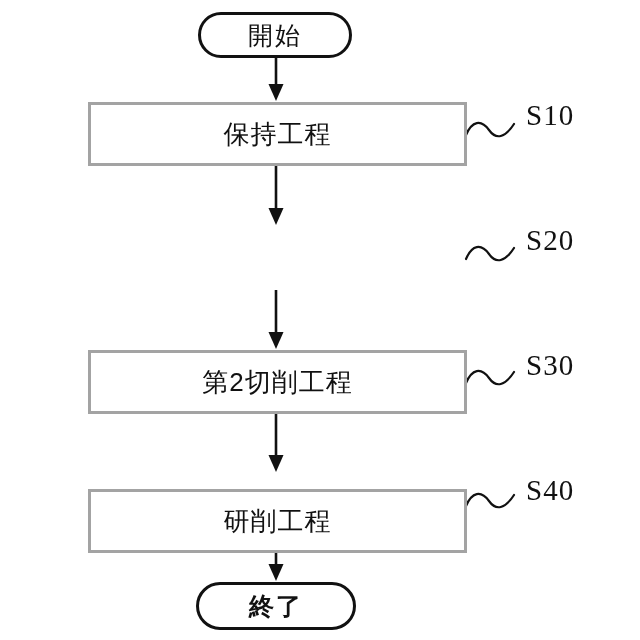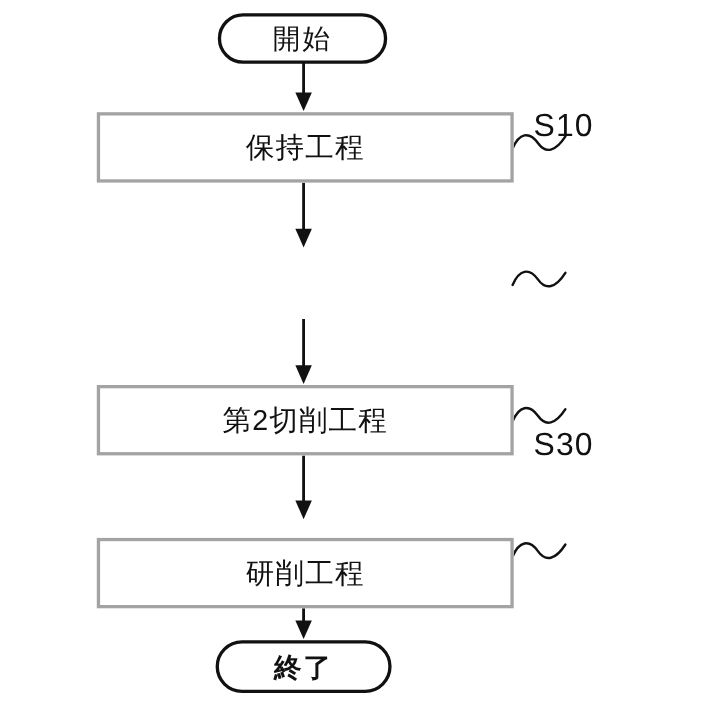--- a/index.html
+++ b/index.html
@@ -51,30 +51,30 @@
     letter-spacing: 1px;
     color: #111111;
     box-sizing: border-box;
   }
   .box-1 { top: 102px; }
   .box-2 { top: 226px; }
   .box-3 { top: 350px; }
   .box-4 { top: 489px; }
   .step-label {
     position: absolute;
-    left: 485px;
-    font-family: Liberation Sans, sans-serif;
+    left: 526px;
+    font-family: Liberation Serif, serif;
     font-size: 29px;
     line-height: 1;
     color: #111111;
     letter-spacing: 1px;
   }
   .label-1 { top: 101px; }
   .label-2 { top: 226px; }
-  .label-3 { top: 351px; margin-top: 40px; }
+  .label-3 { top: 351px; }
   .label-4 { top: 476px; }
 </style>
 </head>
 <body>
 
 <div class="canvas">
 
   <svg class="wires" viewBox="0 0 640 640" xmlns="http://www.w3.org/2000/svg">
 
     <g stroke="#111111" stroke-width="2.6" fill="#111111">
@@ -116,19 +116,21 @@
     <span>保持工程</span>
   </div>
   <div class="process-box box-3">
     <span>第2切削工程</span>
   </div>
   <div class="process-box box-4">
     <span>研削工程</span>
   </div>
 
   <div class="step-label label-1">S10</div>
+  <div class="step-label label-2">S20</div>
   <div class="step-label label-3">S30</div>
+  <div class="step-label label-4">S40</div>
 
   <div class="terminal end">
     <span>終了</span>
   </div>
 
 </div>
 
 </body></html>

